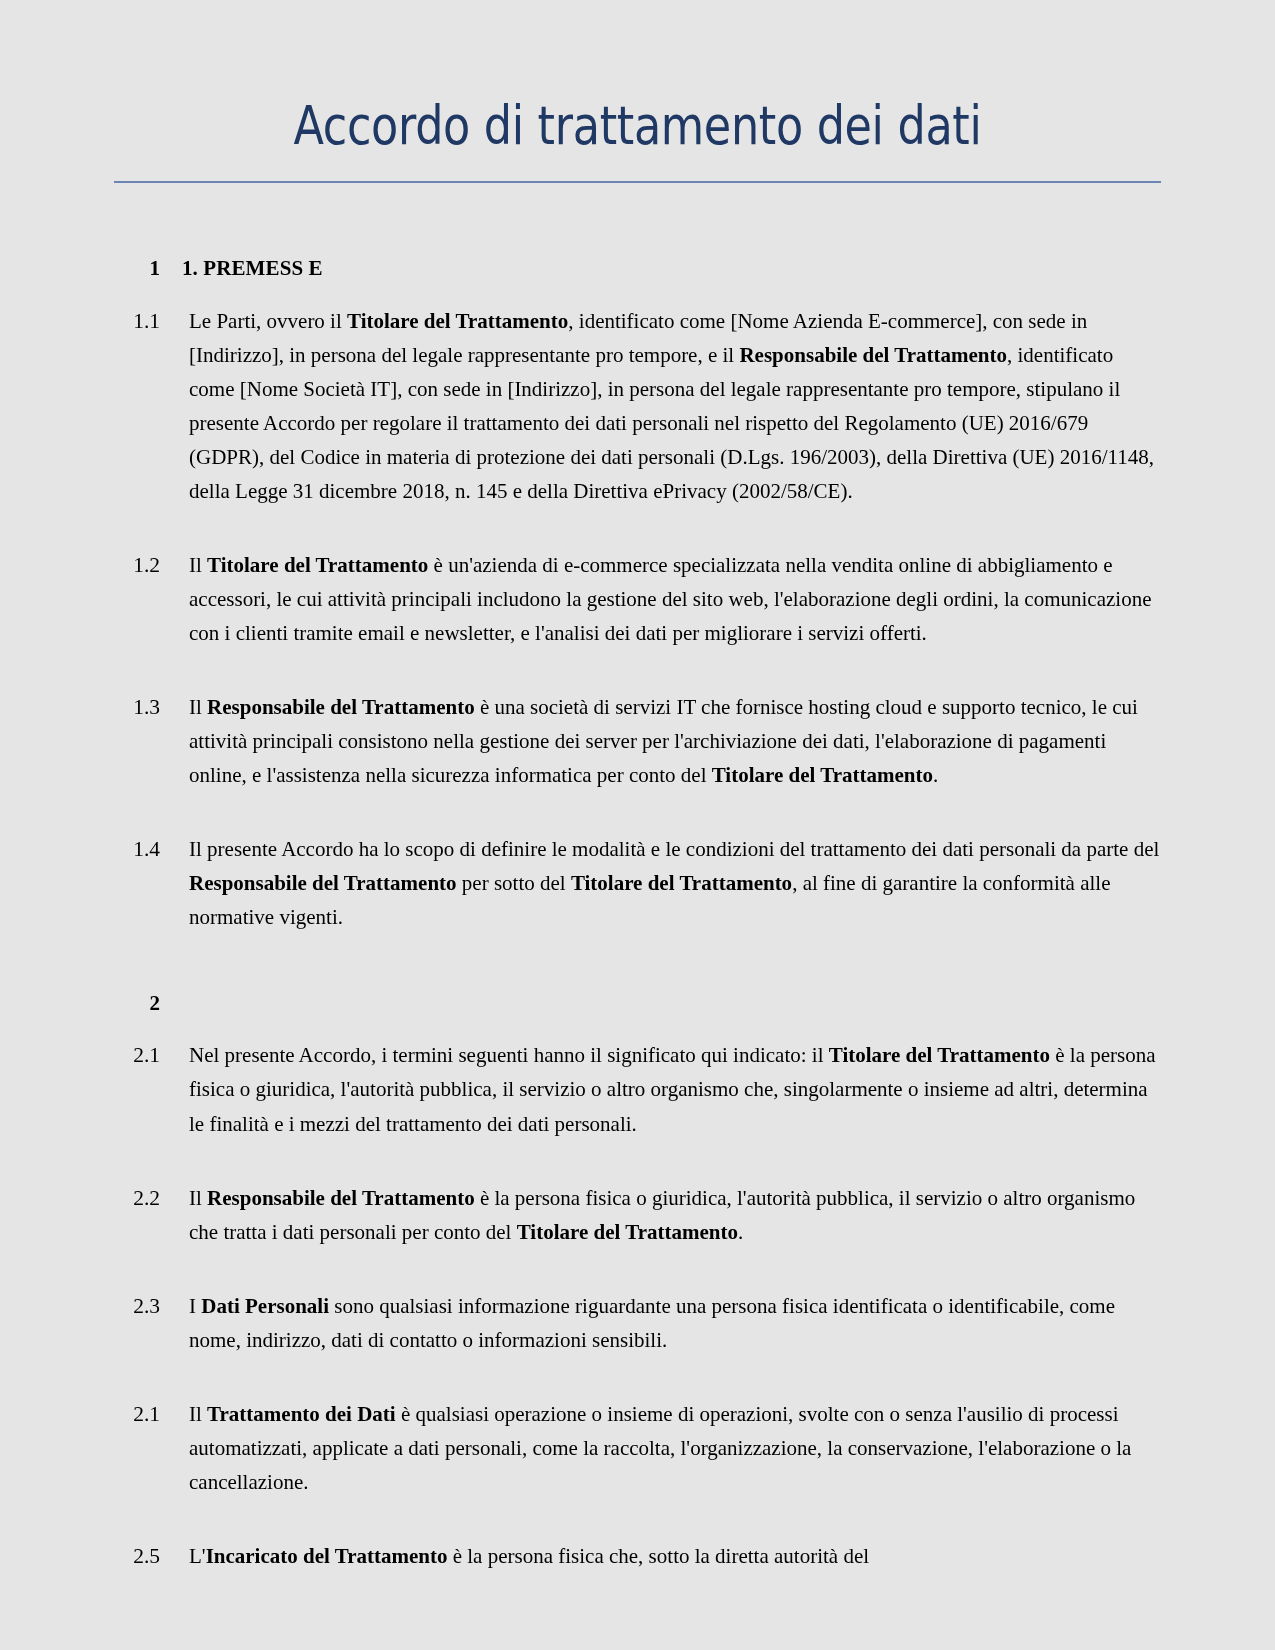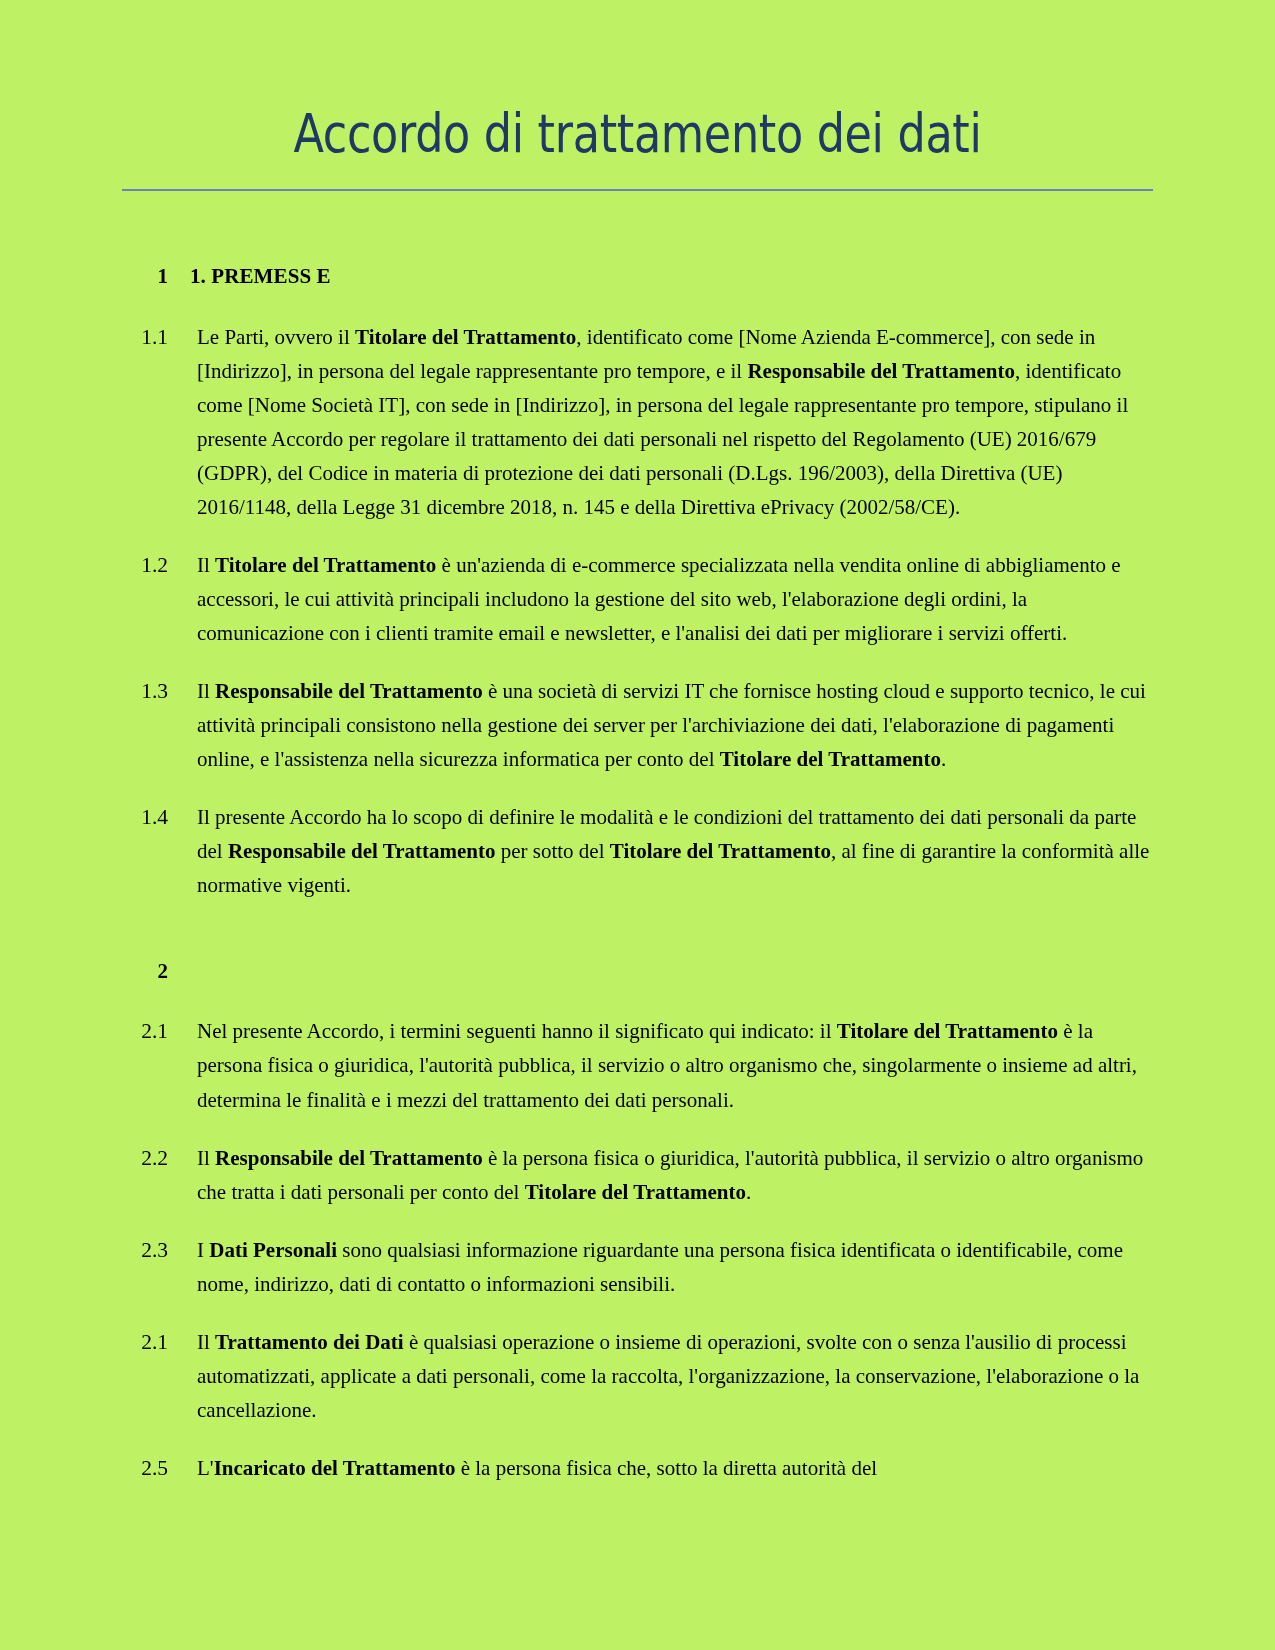--- a/index.html
+++ b/index.html
@@ -14,22 +14,22 @@
     font-family: "Liberation Serif", "DejaVu Serif", serif;
     color: #000000;
     -webkit-font-smoothing: antialiased;
   }
 
   .page {
     position: relative;
     width: 1275px;
     height: 1650px;
     box-sizing: border-box;
-    padding: 8px;
-    background: #bef264;
+    padding: 0;
+    background: #e5e5e5;
   }
 
   
   .title-block {
     margin: 0;
     padding-top: 96px;
   }
   .doc-title {
     font-family: "DejaVu Sans", "Liberation Sans", sans-serif;
     font-weight: 400;
@@ -79,21 +79,21 @@
     font-size: 21px;
     line-height: 1.45;
     letter-spacing: 0.1px;
     color: #000;
   }
 
   
   .clause {
     display: flex;
     align-items: baseline;
-    margin-top: 24px;
+    margin-top: 40px;
   }
   .clause .num {
     flex: 0 0 auto;
     width: 48px;
     text-align: right;
     font-size: 21.5px;
     line-height: 1.62;
     color: #000;
   }
   .clause .ctext {
@@ -107,21 +107,21 @@
   .clause .ctext b {
     font-weight: 700;
   }
 
   .gap-section {
     height: 46px;
   }
 
   
   .heading1 + .clause {
-    margin-top: 28px;
+    margin-top: 20px;
   }
 </style>
 </head>
 <body>
 
 <div class="page">
 
   <div class="title-block">
     <h1 class="doc-title">Accordo di trattamento dei dati</h1>
     <div class="title-rule"></div>

